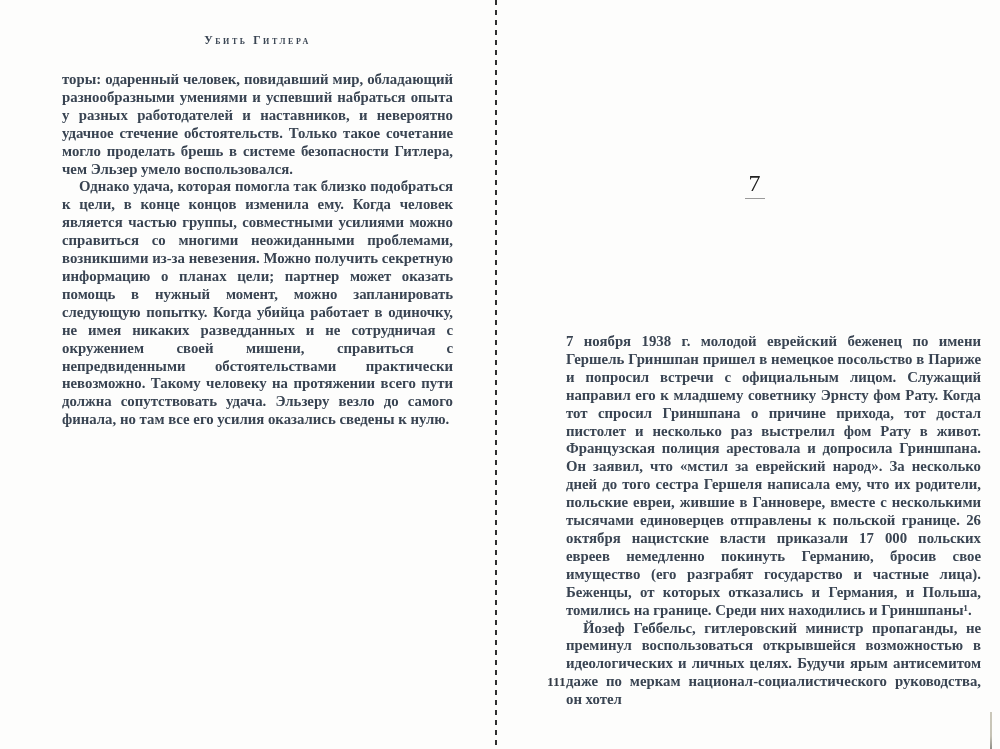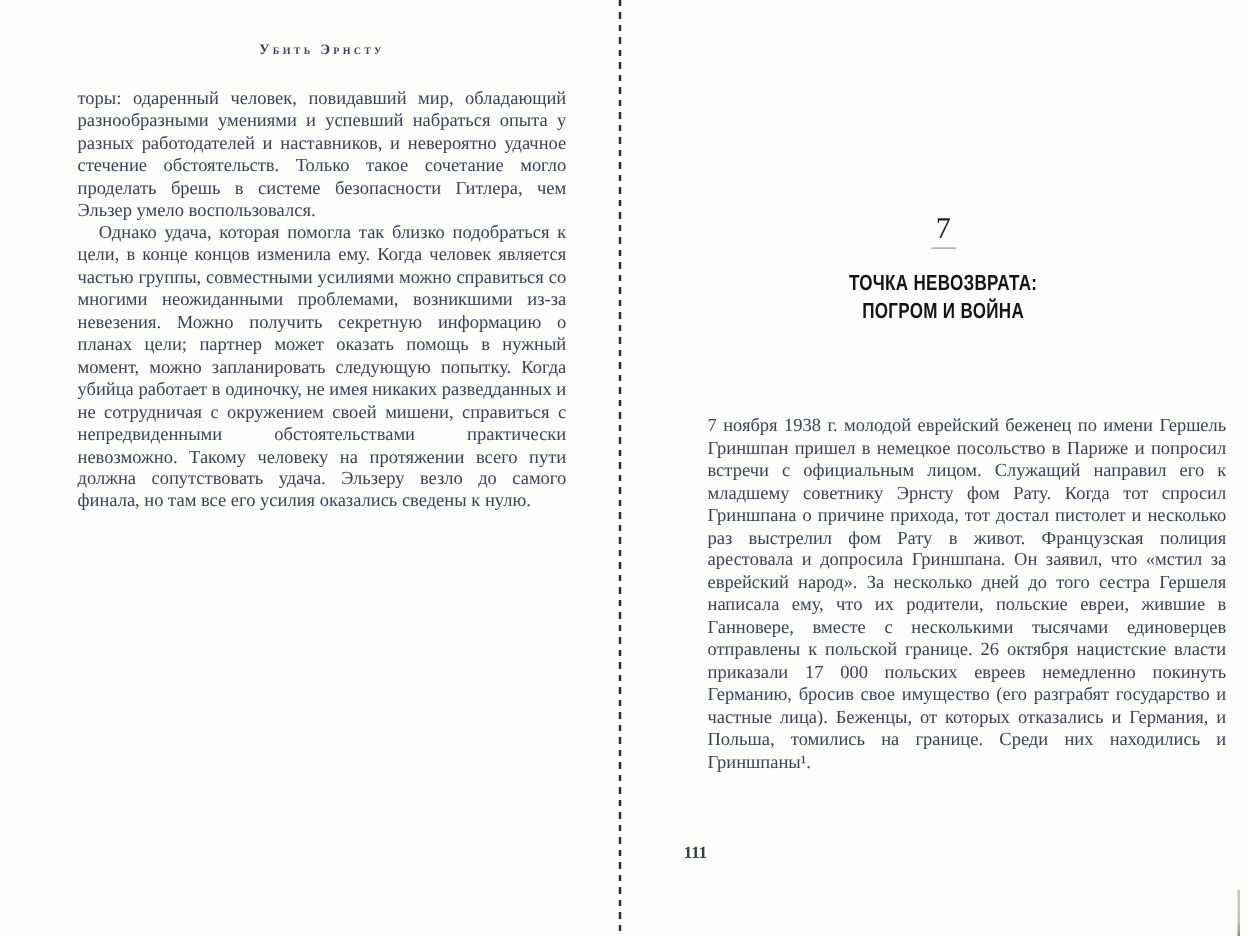--- a/index.html
+++ b/index.html
@@ -33,20 +33,21 @@
     font-variant:small-caps;
     letter-spacing:2.6px;
     color:var(--body-text,#394452);
   }
   .body-block{
     position:absolute;
     color:var(--body-text,#394452);
     font-size:14.8px;
     line-height:17.9px;
     text-align:justify;
+    font-weight:bold;
   }
   .body-block p{margin:0;padding:0;}
   .body-block p.indent{text-indent:17px;}
   .left-body{left:62px;top:71px;width:391px;}
   .right-body{left:566px;top:333px;width:415px;}
   .chapter-head{
     position:absolute;
     left:547px;top:170px;width:415px;
     text-align:center;
   }
@@ -84,37 +85,34 @@
 </head>
 <body>
 
 <div class="screen">
 
   <div class="gutter-line"></div>
 
   <div class="edge-line"></div>
 
   <div>
-    <div class="running-header">Убить Эрнсту</div>
+    <div class="running-header">Убить Гитлера</div>
 
     <div class="body-block left-body">
       <p>торы: одаренный человек, повидавший мир, обладающий разнообразными умениями и успевший набраться опыта у разных работодателей и наставников, и невероятно удачное стечение обстоятельств. Только такое сочетание могло проделать брешь в системе безопасности Гитлера, чем Эльзер умело воспользовался.</p>
       <p class="indent">Однако удача, которая помогла так близко подобраться к цели, в конце концов изменила ему. Когда человек является частью группы, совместными усилиями можно справиться со многими неожиданными проблемами, возникшими из-за невезения. Можно получить секретную информацию о планах цели; партнер может оказать помощь в нужный момент, можно запланировать следующую попытку. Когда убийца работает в одиночку, не имея никаких разведданных и не сотрудничая с окружением своей мишени, справиться с непредвиденными обстоятельствами практически невозможно. Такому человеку на протяжении всего пути должна сопутствовать удача. Эльзеру везло до самого финала, но там все его усилия оказались сведены к нулю.</p>
     </div>
   </div>
 
   <div>
     <div class="chapter-head">
       <span class="chapter-number">7</span>
-      <div class="chapter-title">
-        <div class="tline">ТОЧКА НЕВОЗВРАТА:</div>
-        <div class="tline">ПОГРОМ И ВОЙНА</div>
-      </div>
     </div>
 
     <div class="body-block right-body">
       <p>7 ноября 1938 г. молодой еврейский беженец по имени Гершель Гриншпан пришел в немецкое посольство в Париже и попросил встречи с официальным лицом. Служащий направил его к младшему советнику Эрнсту фом Рату. Когда тот спросил Гриншпана о причине прихода, тот достал пистолет и несколько раз выстрелил фом Рату в живот. Французская полиция арестовала и допросила Гриншпана. Он заявил, что «мстил за еврейский народ». За несколько дней до того сестра Гершеля написала ему, что их родители, польские евреи, жившие в Ганновере, вместе с несколькими тысячами единоверцев отправлены к польской границе. 26 октября нацистские власти приказали 17 000 польских евреев немедленно покинуть Германию, бросив свое имущество (его разграбят государство и частные лица). Беженцы, от которых отказались и Германия, и Польша, томились на границе. Среди них находились и Гриншпаны¹.</p>
+      <p class="indent">Йозеф Геббельс, гитлеровский министр пропаганды, не преминул воспользоваться открывшейся возможностью в идеологических и личных целях. Будучи ярым антисемитом даже по меркам национал-социалистического руководства, он хотел</p>
     </div>
 
     <div class="page-number">111</div>
   </div>
 
 </div>
 
 </body></html>

